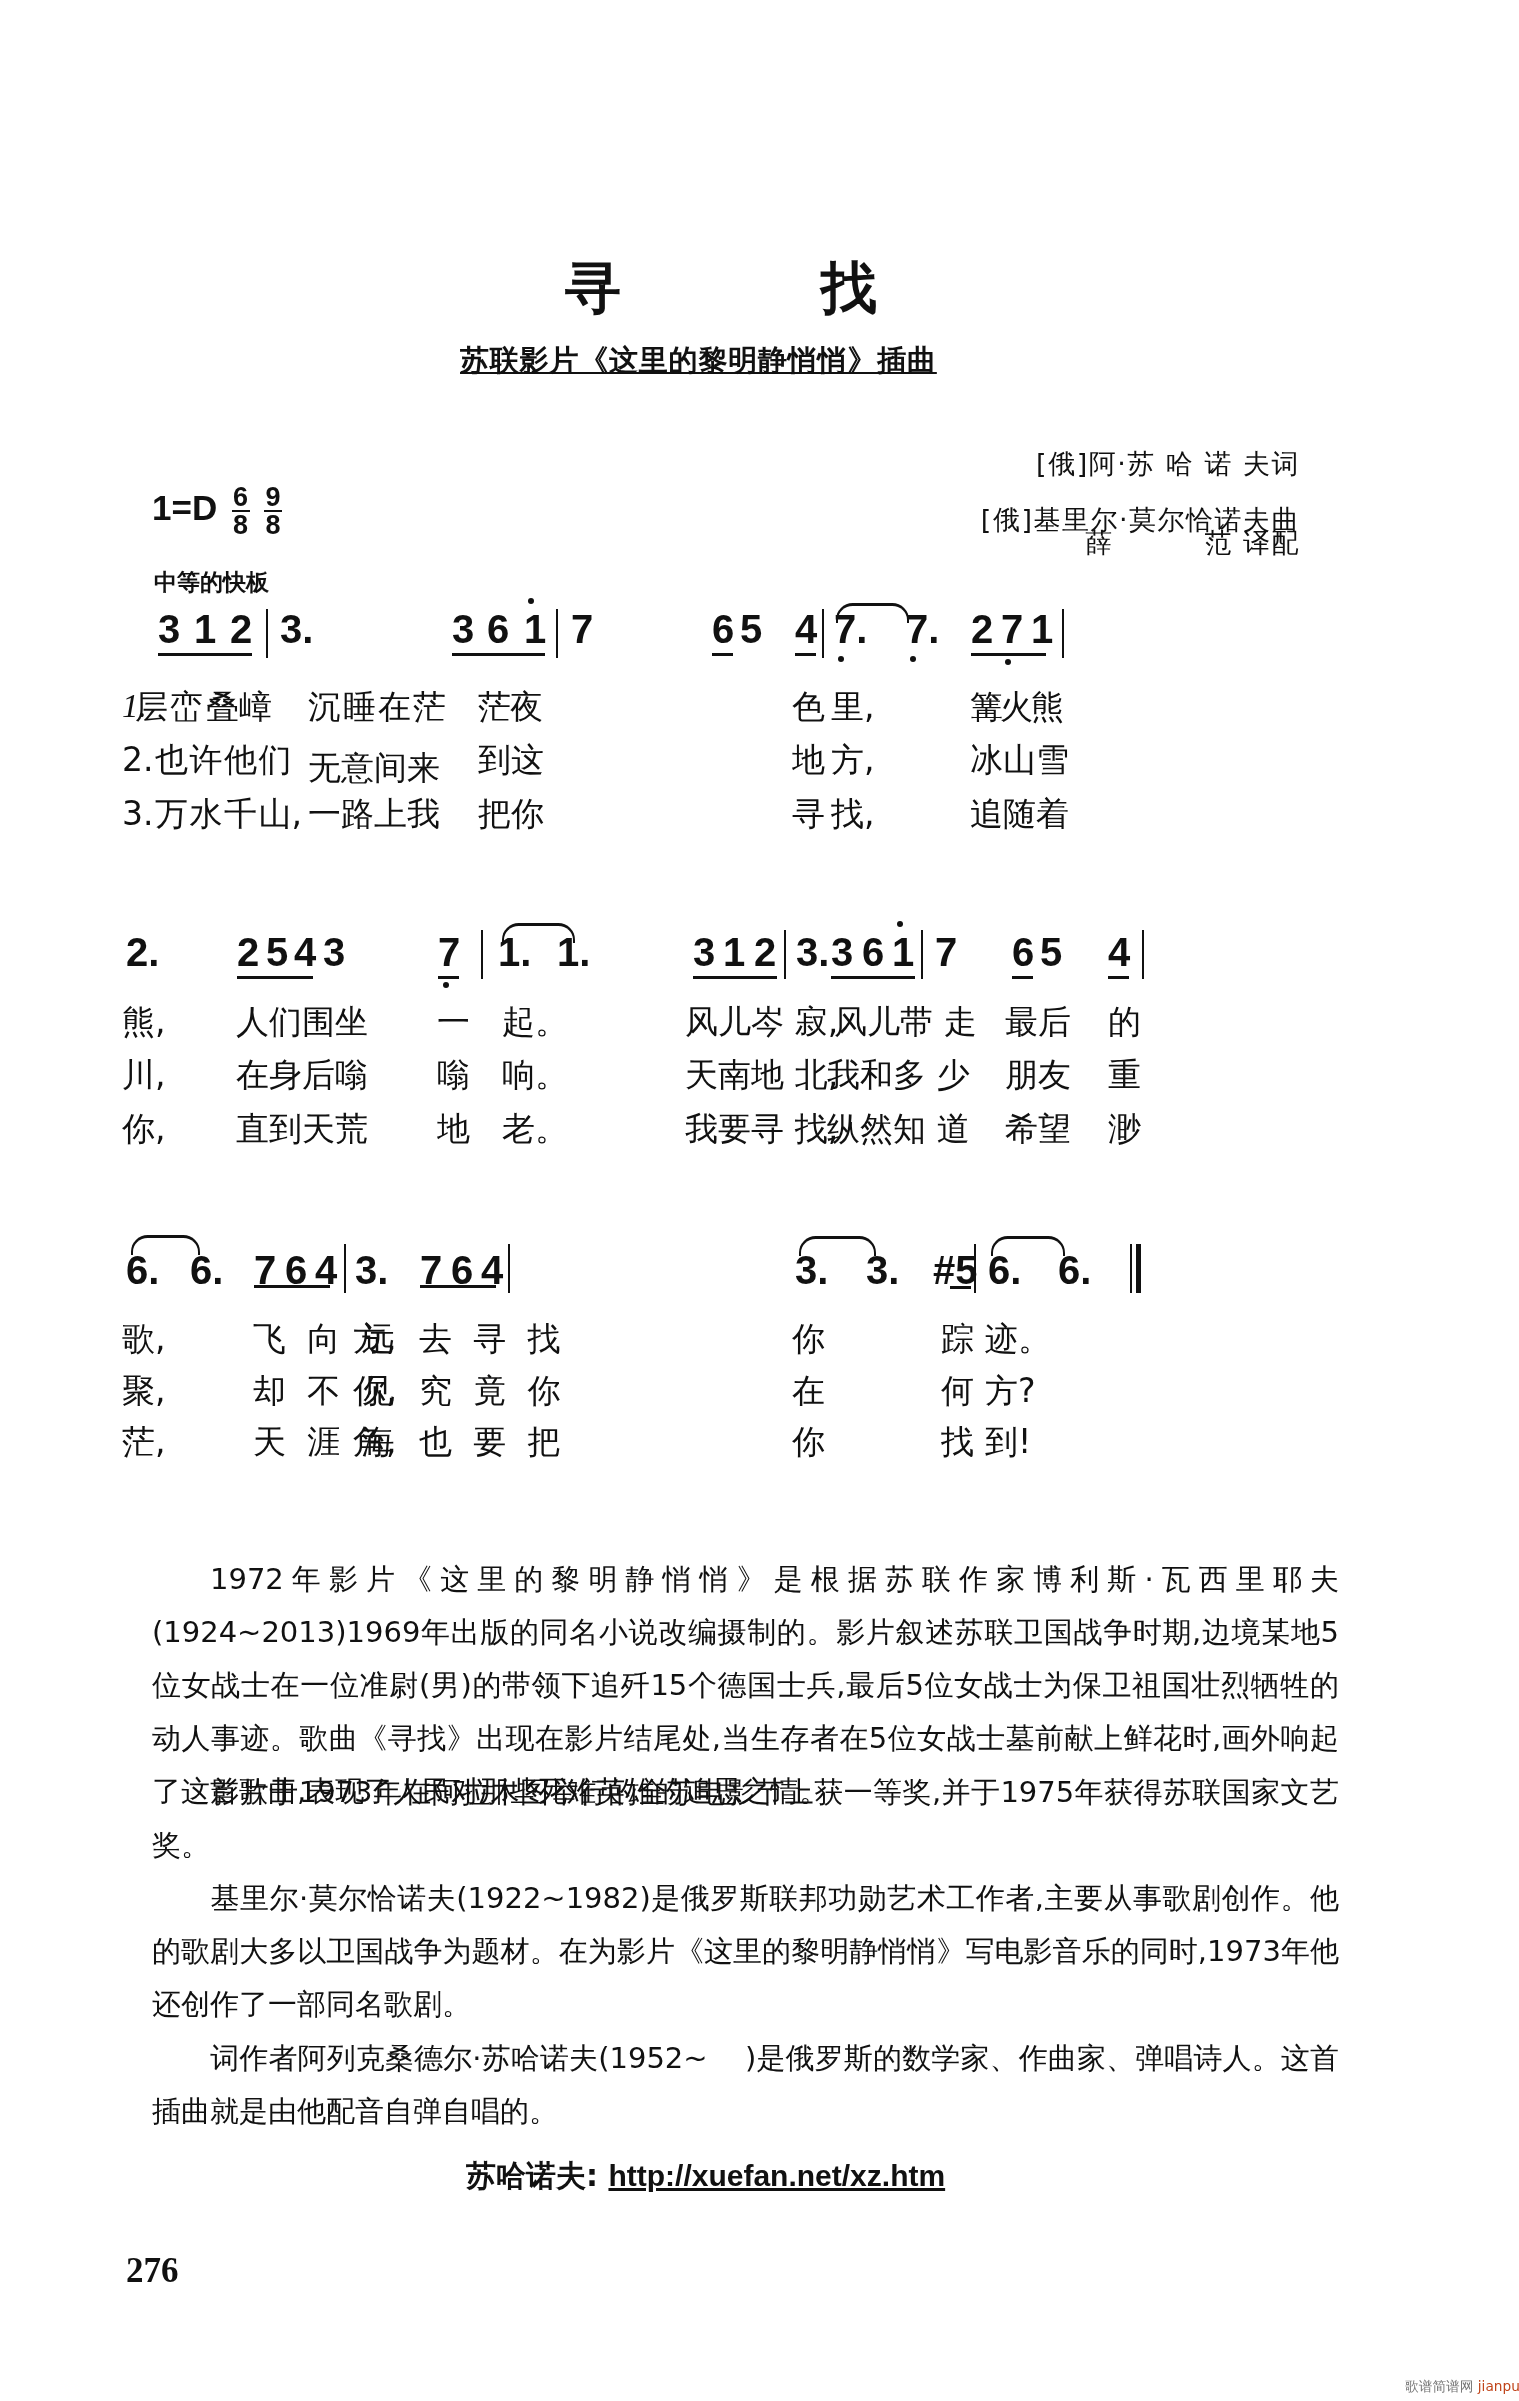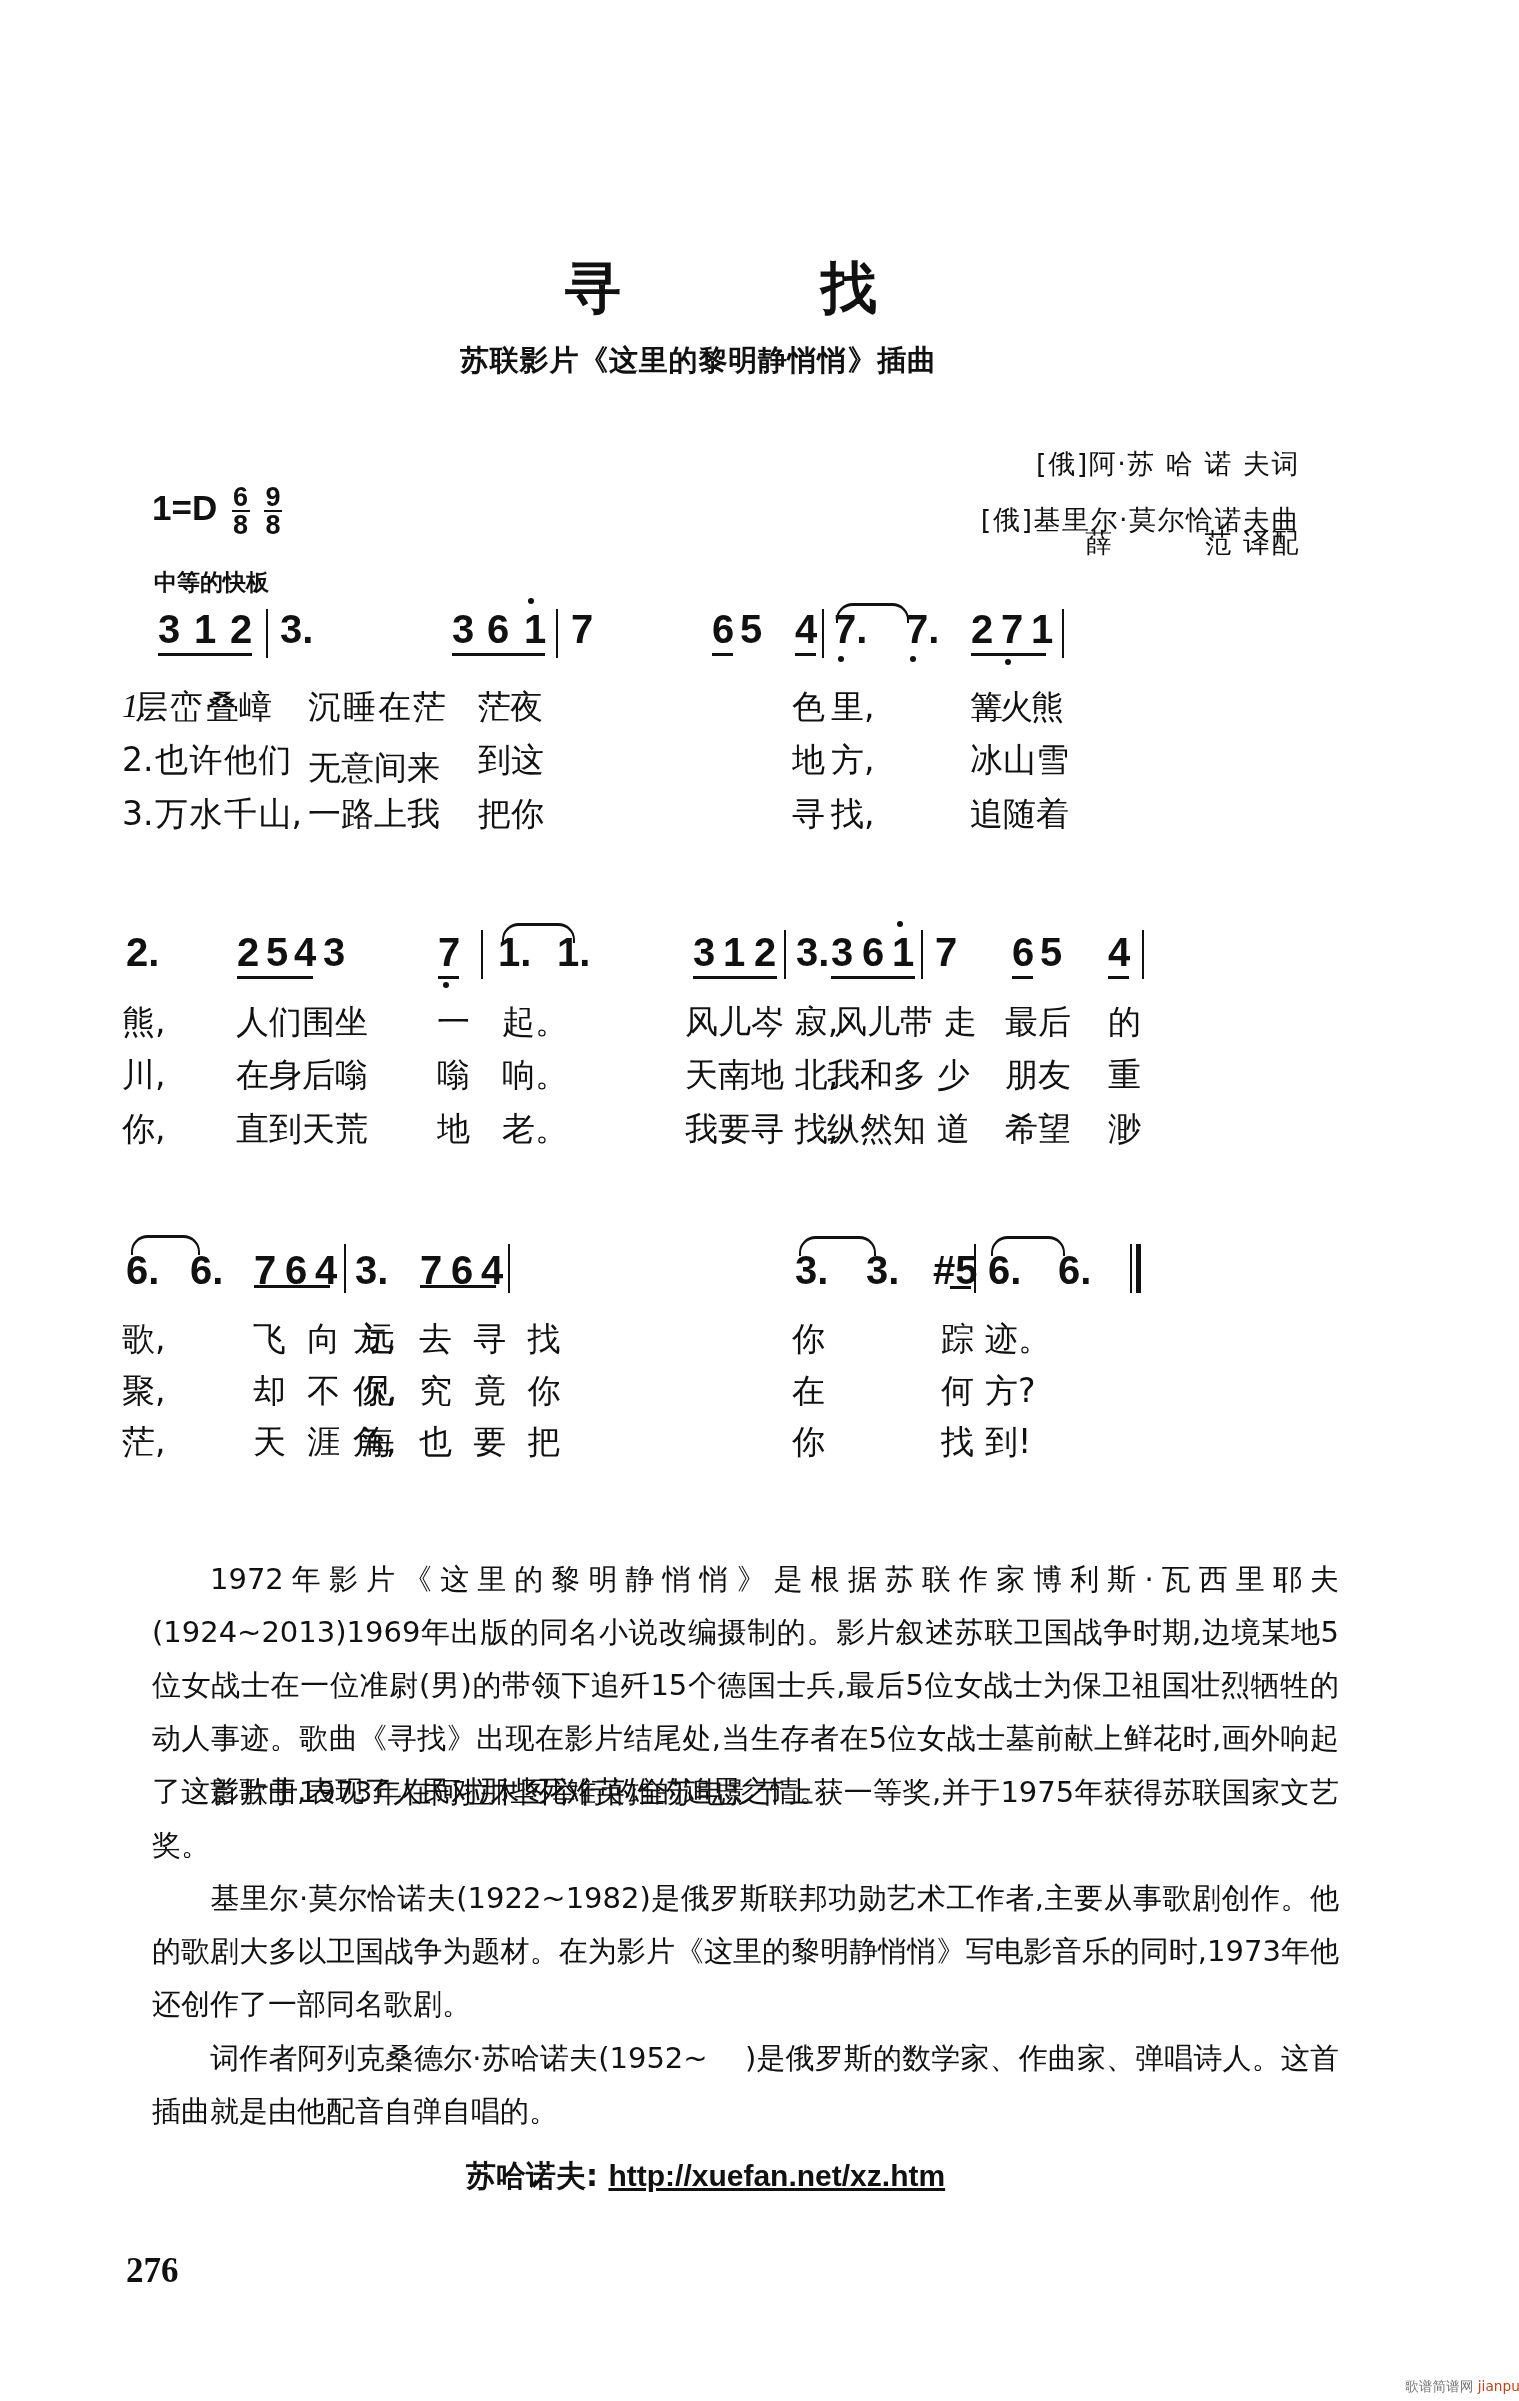--- a/index.html
+++ b/index.html
@@ -28,21 +28,21 @@
   .link-line .url { text-decoration: underline; font-family: "Liberation Sans", sans-serif; }
   .pagenum { font-family: "Liberation Serif", serif; font-size: 35px; font-weight: bold; }
   .watermark { font-size: 13.7px; color: #777; }
   .watermark .site { color: #c0441a; }
 </style>
 </head>
 <body>
 
 <div class="abs title-char" style="left:565px; top:251px;">寻</div>
 <div class="abs title-char" style="left:821px; top:251px;">找</div>
-<div class="abs subtitle" style="left:460px; top:341px;">苏联影片《这里的黎明静悄悄》插曲</div>
+<div class="abs subtitle" style="left:460px; top:341px;text-decoration:underline;">苏联影片《这里的黎明静悄悄》插曲</div>
 
 <div class="abs credit" style="right:219px; top:446px; text-align:left;">[俄]阿·苏 哈 诺 夫词</div>
 <div class="abs credit" style="right:219px; top:486px; text-align:right;margin-top:16px;">[俄]基里尔·莫尔恰诺夫曲</div>
 <div class="abs credit" style="right:219px; top:525px; text-align:right; white-space:pre;">薛         范 译配</div>
 
 <div class="abs key" style="left:152px; top:484px;">
   <span>1=D</span>
   <span class="frac"><span class="num">6</span><span>8</span></span>
   <span class="frac"><span class="num">9</span><span>8</span></span>
 </div>

